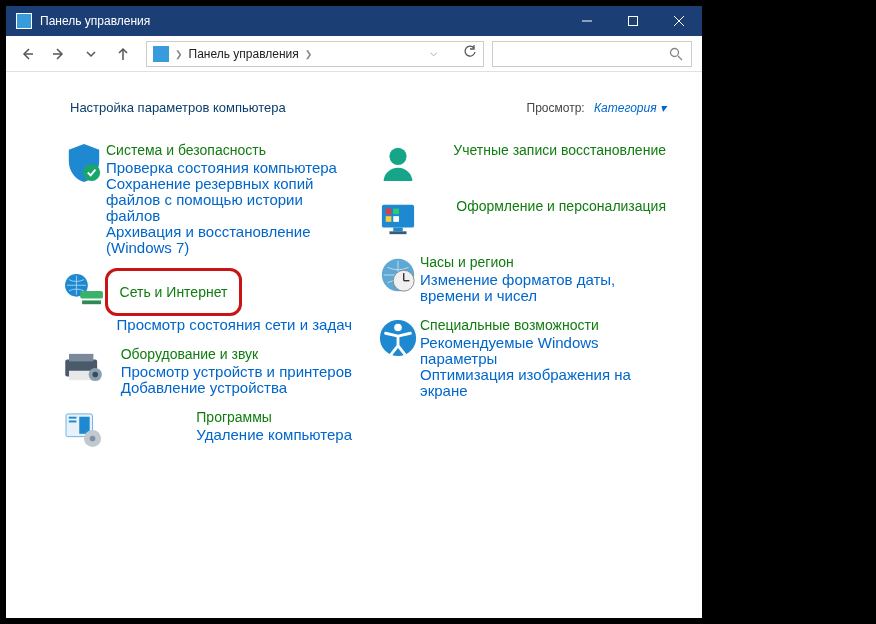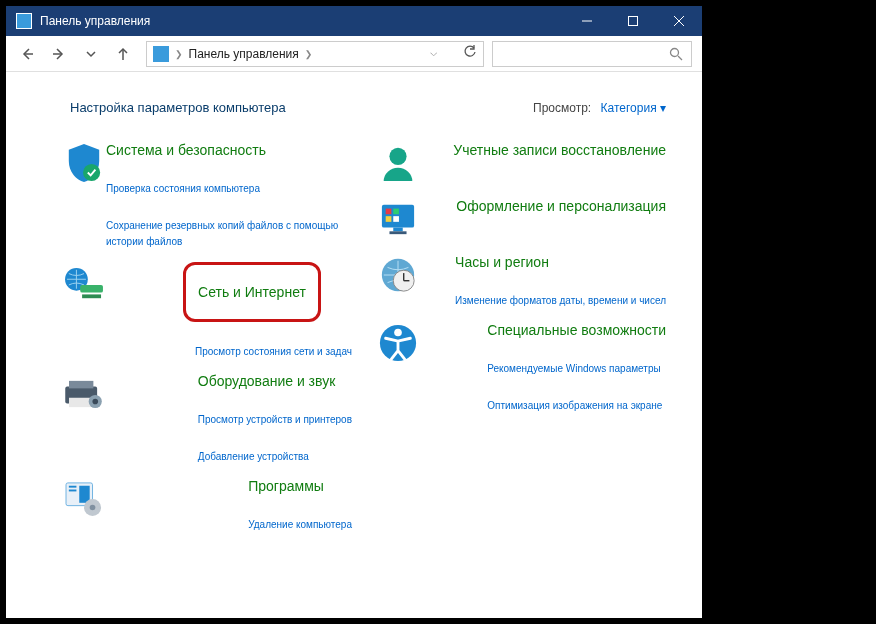--- a/index.html
+++ b/index.html
@@ -18,29 +18,29 @@
   .addrbar { flex: 1; height: 26px; border: 1px solid #ccc; margin: 0 6px; display: flex; align-items: center; padding: 0 6px; font-size: 12px; gap: 6px; }
   .addrbar .cp-ico { width: 16px; height: 16px; background: #3a9bdc; display: inline-block; }
   .addrbar .crumb { color: #222; }
   .addrbar .sep { color: #888; font-size: 9px; }
   .addrbar .spacer { flex: 1; }
   .searchbox { width: 200px; height: 26px; border: 1px solid #ccc; margin-right: 4px; display: flex; align-items: center; justify-content: flex-end; padding: 0 8px; color: #888; }
   .content { flex: 1; padding: 20px 36px 0 56px; overflow: hidden; }
   .head-row { display: flex; align-items: center; margin-bottom: 18px; }
   .head-row h1 { font-size: 13px; font-weight: 400; color: #0a3d6b; margin: 8px; flex: 1; }
   .viewby { font-size: 12px; color: #444; }
-  .viewby .cat { color: #0066cc; margin-left: 6px; }
+  .viewby .cat { color: #0066cc; margin-left: 6px; font-style: italic; }
   .cols { display: flex; gap: 24px; }
   .col { flex: 1; }
   .cat-item { display: flex; gap: 0; margin-bottom: 12px; justify-content: space-between; }
   .cat-icon { width: 44px; height: 44px; flex-shrink: 0; display: flex; align-items: center; justify-content: center; }
   .cat-body { padding-top: 0; }
   .cat-title { color: #107c10; font-size: 14px; line-height: 18px; margin-bottom: 1px; display: inline-block; }
-  .cat-title.hl { border: 3px solid #c81414; border-radius: 12px; padding: 18px 12px; margin-left: -12px; background: #fff; }
-  .cat-link { color: #0066cc; font-size: 10px; line-height: 16px; display: block; margin-top: 21px; }
+  .cat-title.hl { border: 3px solid #c81414; border-radius: 12px; padding: 12px 12px; margin-left: -12px; background: #fff; }
+  .cat-link { color: #0066cc; font-size: 15px; line-height: 16px; display: block; }
   .mini-icn { width: 14px; height: 14px; display: inline-block; vertical-align: -2px; margin-right: 2px; }
   
   .ic-shield { width: 38px; height: 42px; }
   .ic-net { width: 42px; height: 36px; }
   .ic-hw { width: 42px; height: 30px; }
   .ic-prog { width: 40px; height: 36px; }
   .ic-user { width: 40px; height: 40px; }
   .ic-pers { width: 40px; height: 36px; }
   .ic-clock { width: 38px; height: 38px; }
   .ic-acc { width: 40px; height: 40px; }
@@ -136,20 +136,21 @@
             <svg class="ic-shield" viewBox="0 0 40 44">
                   <path d="M20 2 L36 8 V20 C36 32 28 40 20 42 C12 40 4 32 4 20 V8 Z" fill="#1e88d0"></path>
                   <circle cx="28" cy="32" r="9" fill="#19a66b"></circle>
                   <path d="M24 32 l3 3 l5 -6" stroke="#fff" stroke-width="2" fill="none"></path>
                 </svg>
           </div>
           <div class="cat-body">
             <a class="cat-title">Система и безопасность</a>
             <a class="cat-link">Проверка состояния компьютера</a>
             <a class="cat-link">Сохранение резервных копий файлов с помощью истории файлов</a>
+            <a class="cat-link">Архивация и восстановление (Windows 7)</a>
           </div>
         </div>
 
         <div class="cat-item">
           <div class="cat-icon">
             <svg class="ic-net" viewBox="0 0 44 38">
                   <circle cx="14" cy="14" r="12" fill="#1e88d0"></circle>
                   <path d="M4 14 h20 M14 4 v20 M6 8 q8 4 16 0 M6 20 q8 -4 16 0" stroke="#9fd4f0" stroke-width="1" fill="none"></path>
                   <rect x="18" y="20" width="24" height="8" rx="2" fill="#39b26a"></rect>
                   <rect x="20" y="30" width="20" height="4" fill="#2d8c52"></rect>

